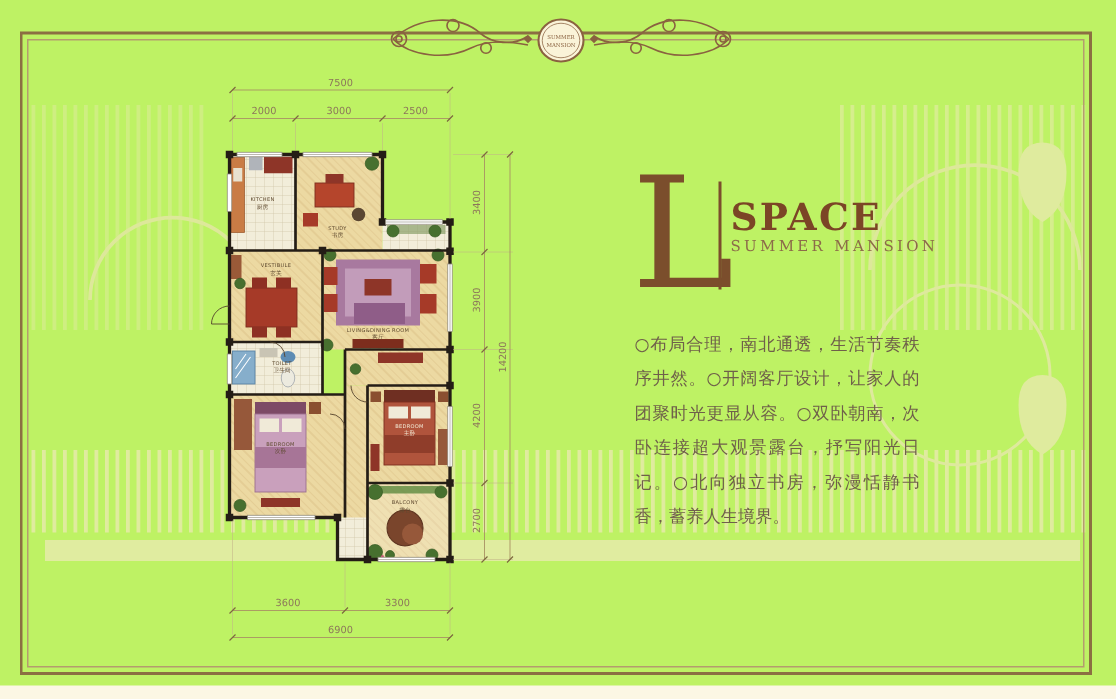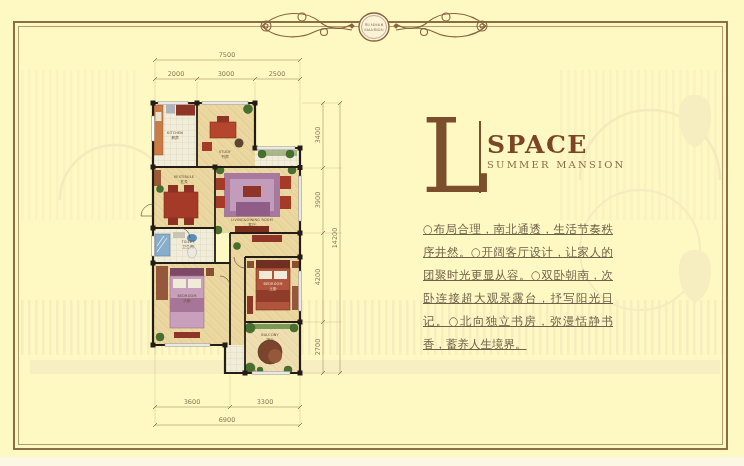--- a/index.html
+++ b/index.html
@@ -1,18 +1,18 @@
 <!DOCTYPE html>
 <html><head>
 <meta charset="utf-8">
 <style>
   html,body{margin:0;padding:0;}
   .canvas{
     position:relative; width:744px; height:466px; overflow:hidden;
-    background:#fef9c3;
+    background:#bef264;
     font-family:"DejaVu Sans",sans-serif;
   }
   .wm{position:absolute;left:0;top:0;}
   .bottom-strip{position:absolute;left:0;right:0;bottom:0;height:9px;background:#fcf7e4;}
   .frame-outer{position:absolute;left:13px;top:21px;width:715px;height:429px;
     border:2px solid #8b6f42;box-sizing:border-box;}
   .frame-inner{position:absolute;left:18px;top:26px;width:705px;height:419px;
     border:1px solid #b49c6e;box-sizing:border-box;}
   .ornament{position:absolute;left:254px;top:2px;}
   .floorplan{position:absolute;left:140px;top:46px;}
@@ -24,21 +24,21 @@
   .divider{position:absolute;left:479px;top:121px;width:2px;height:72px;background:#7b4e2c;}
   .title-col{position:absolute;left:487px;top:112px;margin-top:20px;}
   .space-title{font-family:"DejaVu Serif",serif;font-weight:bold;font-size:25px;
     line-height:25px;letter-spacing:1.5px;color:#7b4526;}
   .space-sub{font-size:10px;letter-spacing:2.2px;color:#8c6b49;margin-top:2px;
     font-family:"DejaVu Serif",serif;}
   .rooms-line{font-size:14px;font-weight:bold;letter-spacing:1px;color:#5a3014;margin-top:9px;}
   .area-line{font-size:14px;font-weight:bold;color:#5a3014;margin-top:6px;}
   .desc{
     position:absolute;left:423px;top:218px;width:190px;
-    font-size:11.5px;line-height:23px;color:#6f604a;text-align:justify;text-decoration:underline;
+    font-size:11.5px;line-height:23px;color:#6f604a;text-align:justify;
   }
   
   .wall{stroke:#241d16;fill:none;}
   .pillar{fill:#241d16;}
   .win{fill:#ffffff;stroke:#8f8a7a;stroke-width:0.5;}
   .winline{stroke:#8f8a7a;stroke-width:0.4;}
   .dimline{stroke:#a89263;stroke-width:0.6;}
   .tick{stroke:#7d683f;stroke-width:0.8;}
   .ext{stroke:#c2b188;stroke-width:0.35;}
   .dimtext{font-size:6.5px;fill:#8c765a;font-family:"DejaVu Sans",sans-serif;}

